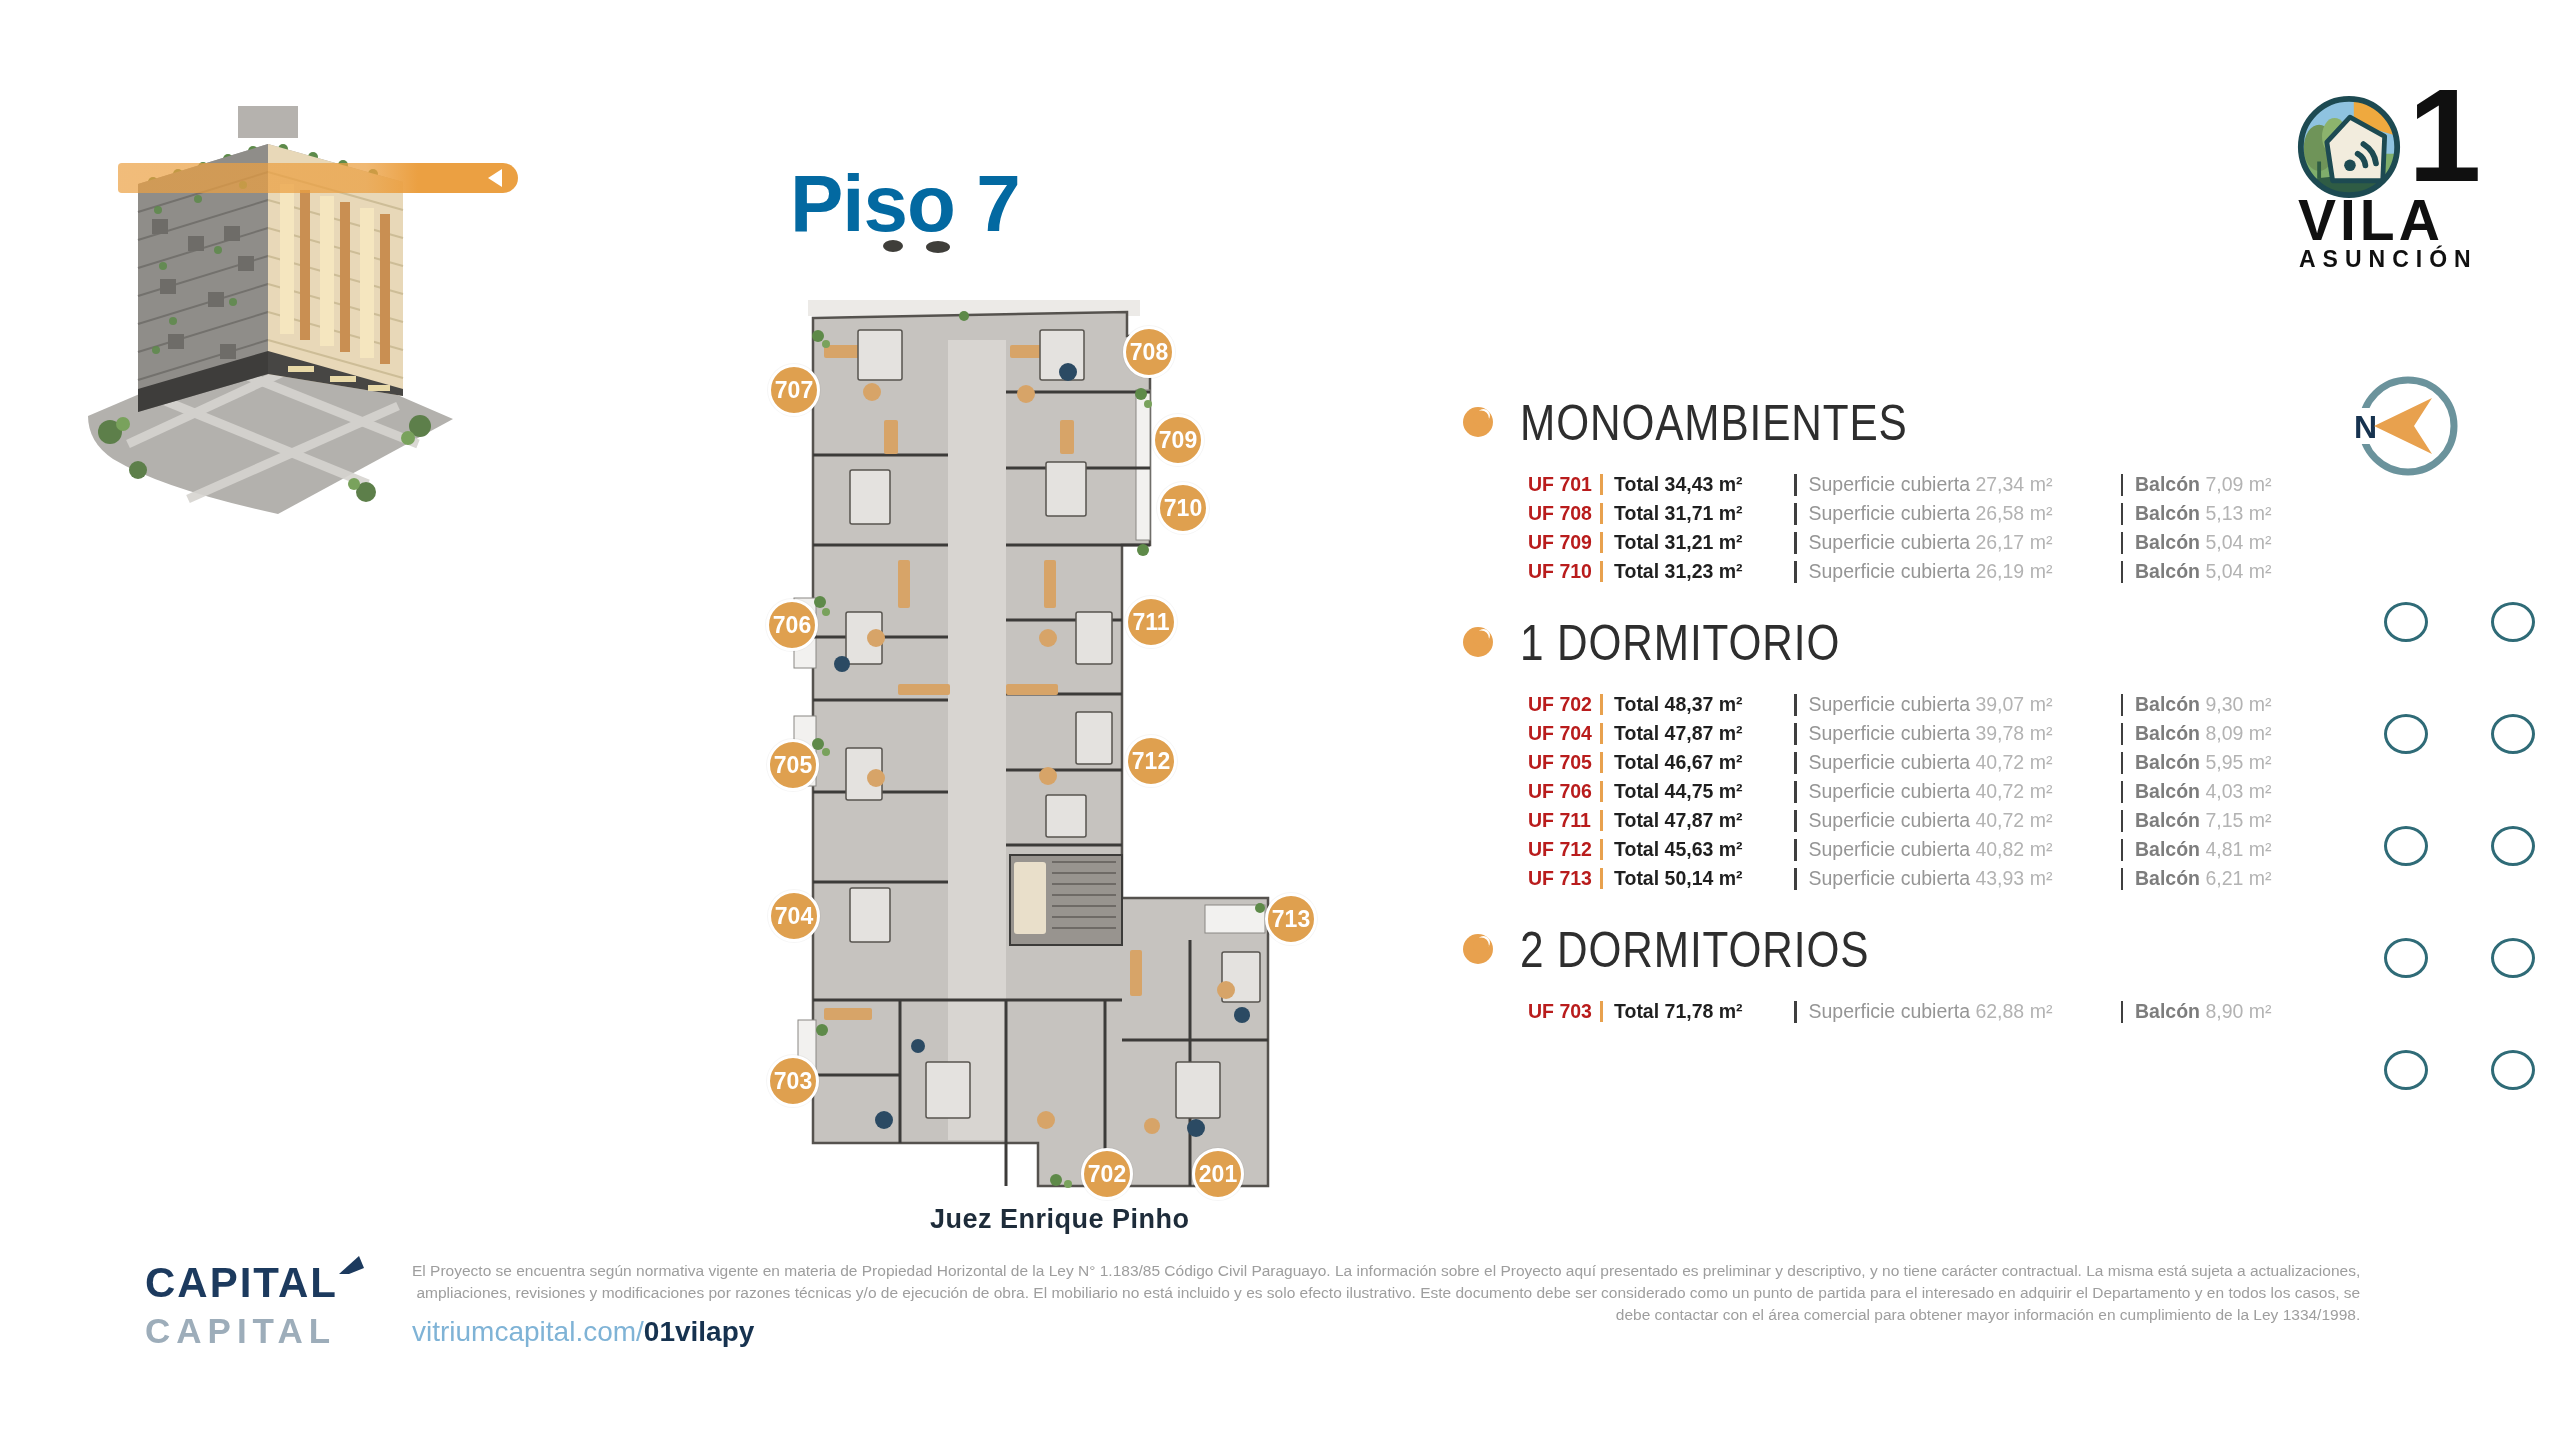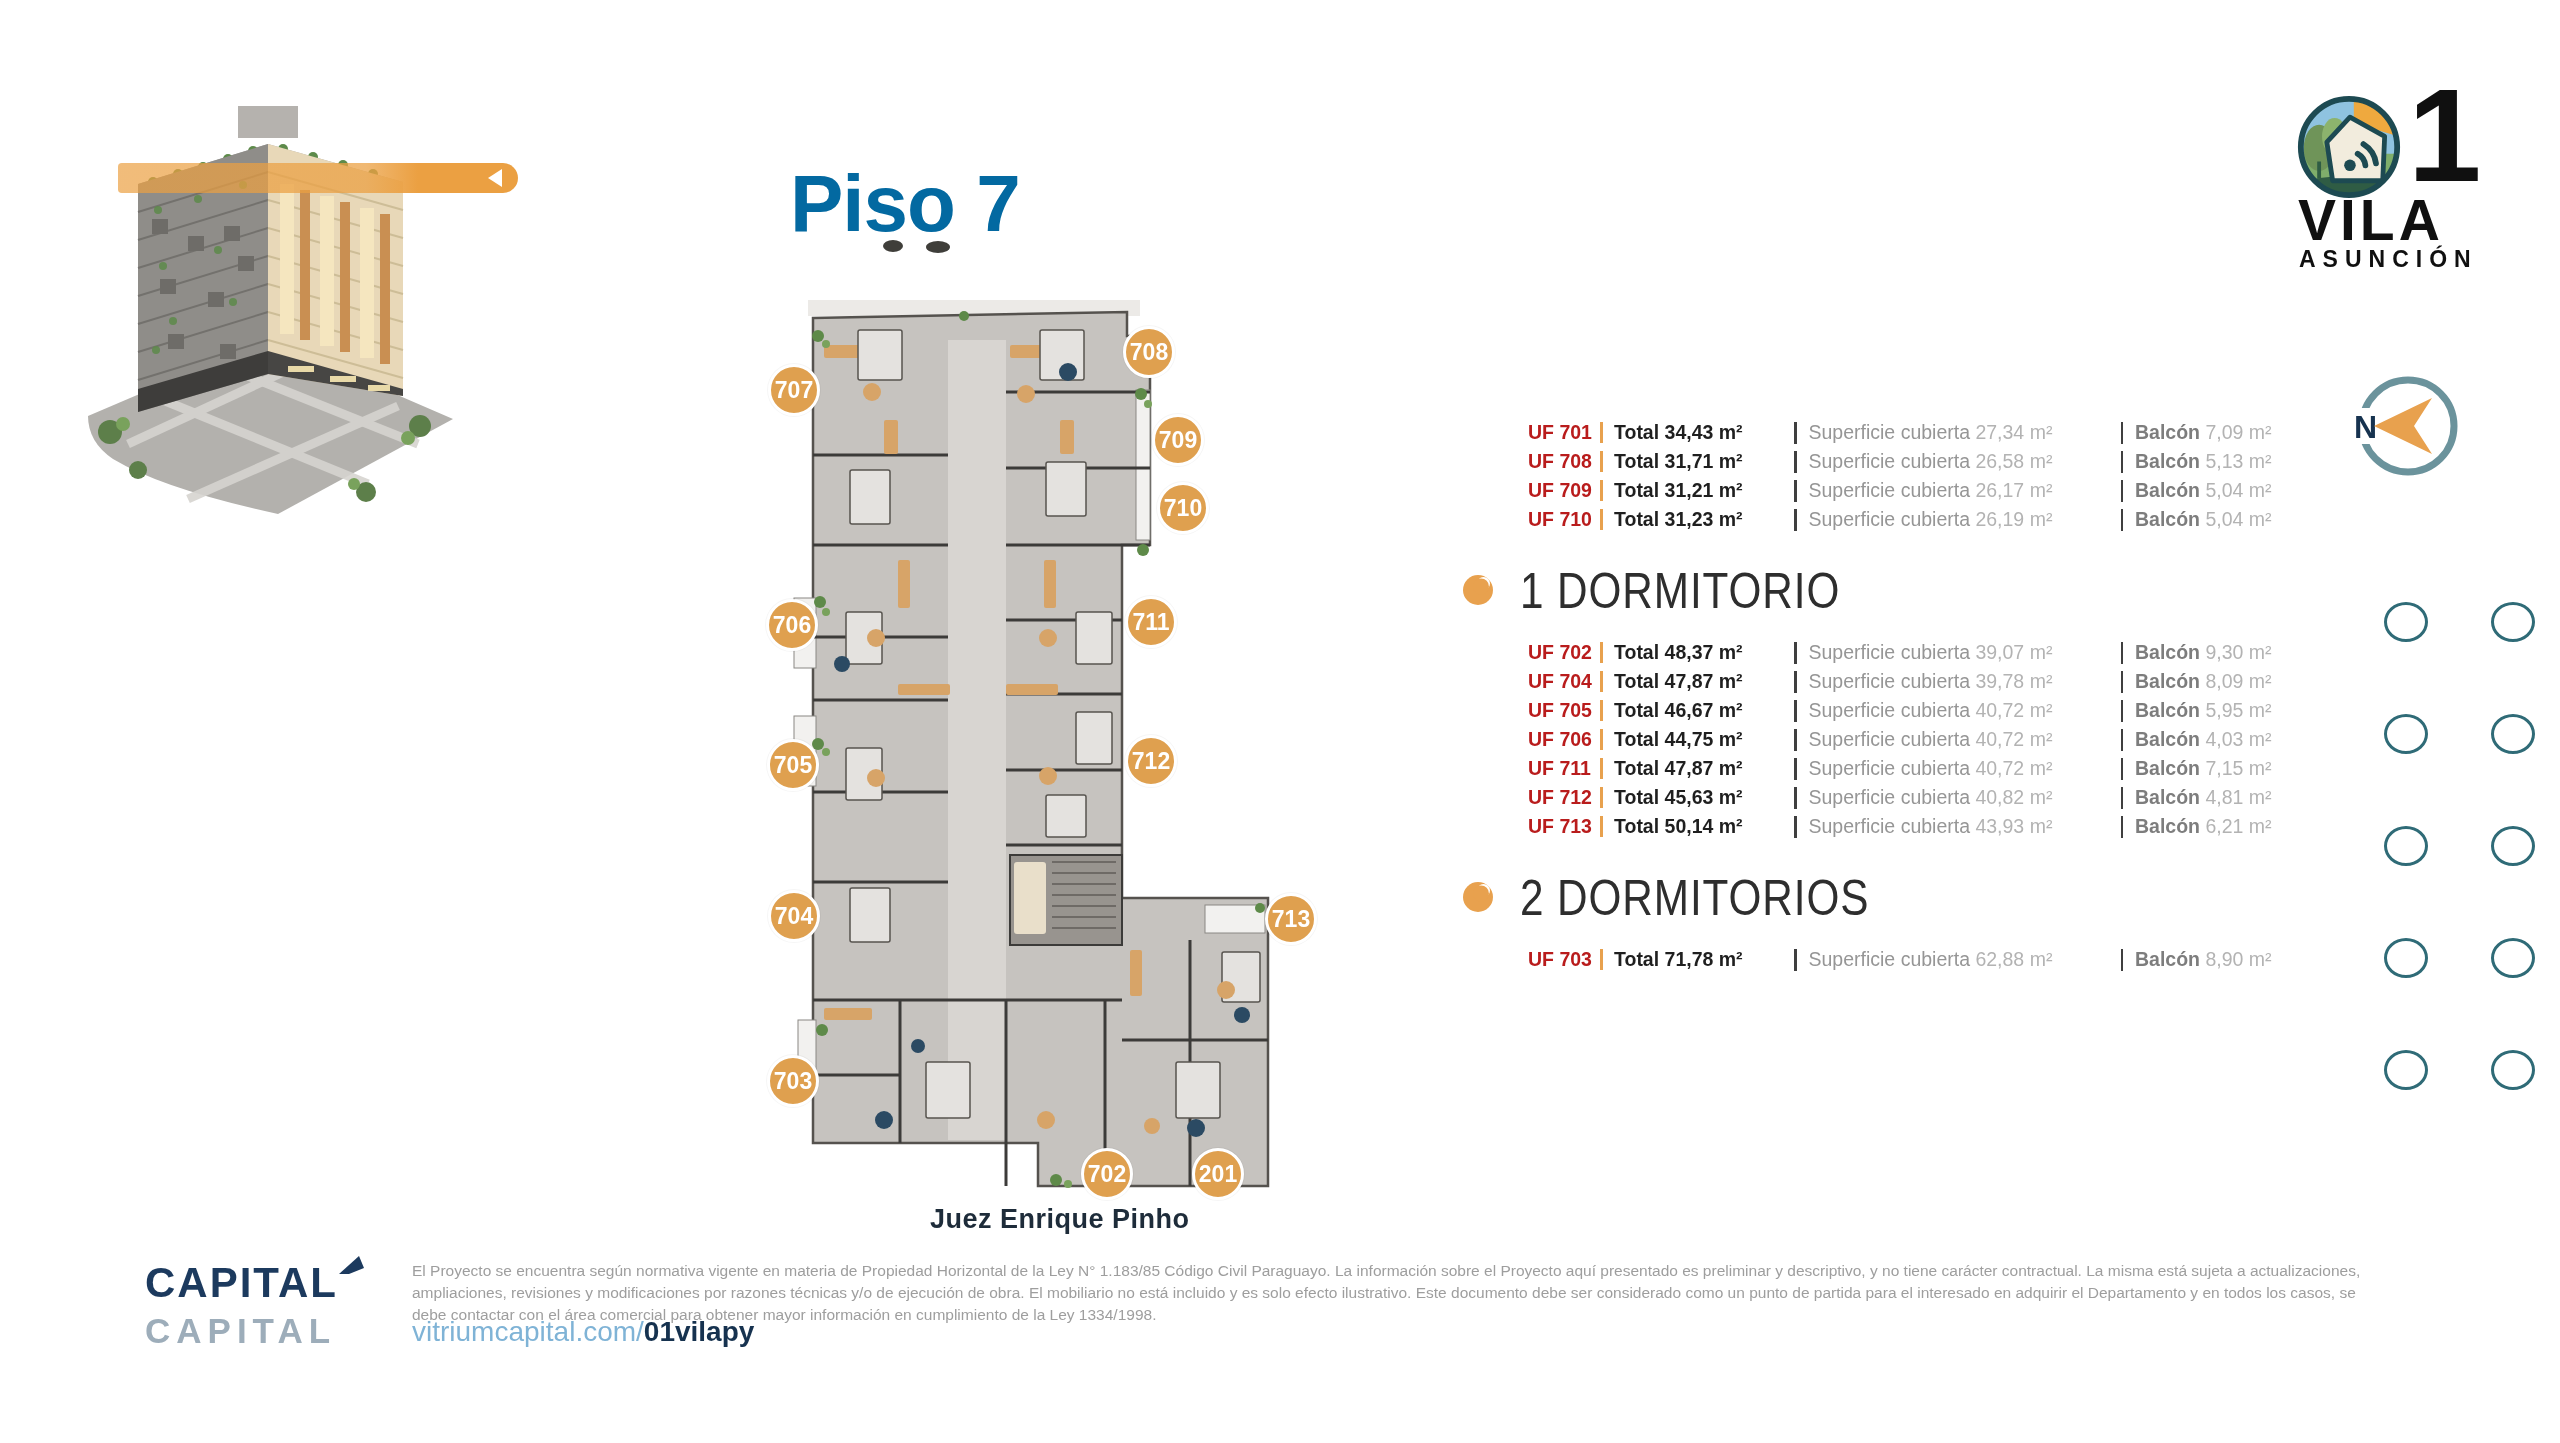--- a/index.html
+++ b/index.html
@@ -49,21 +49,21 @@
 
   
   .dot{position:absolute;width:38px;height:34px;border:3px solid #2f6b77;border-radius:50%;background:#fff;}
 
   
   #vitrium{left:145px;top:1262px;}
   #vitrium .l1{font-size:42px;font-weight:800;color:#1c3a5e;letter-spacing:2px;line-height:1;}
   #vitrium .l2{font-size:35px;font-weight:800;color:#9dadba;letter-spacing:6px;line-height:1;margin-top:9px;}
   #vitrium svg{position:absolute;left:192px;top:-8px;}
   #disclaimer{left:412px;top:1260px;font-size:15.5px;line-height:21.8px;color:#9e9e9e;}
-  #disclaimer div{white-space:nowrap;}
+  #disclaimer div{white-space:nowrap;text-align:right;}
   #url-line{left:412px;top:1316px;font-size:28px;}
   #url-line .pre{color:#7fb3d6;} #url-line .bold{color:#16324f;font-weight:700;}
 </style>
 </head>
 <body>
 
 <div class="abs" id="page-title">Piso 7</div>
 
 <svg class="abs" viewBox="0 0 400 490" style="left:68px;top:44px;width:400px;height:490px">
   <path d="M20,372 L200,295 L385,375 L210,470 Q95,445 45,415 Q20,398 20,372 Z" fill="#b3b1ad"></path>
@@ -294,20 +294,28 @@
     <div class="badge" style="left: 1265px; top: 893px;">713</div>
     <div class="badge" style="left: 767px; top: 1055px;">703</div>
     <div class="badge" style="left: 1081px; top: 1148px;">702</div>
     <div class="badge" style="left: 1192px; top: 1148px;">201</div>
   </div>
 
 <div class="abs" id="street">Juez Enrique Pinho</div>
 
 <div class="abs" id="unit-sections">
   <div class="section">
+    <div class="sec-head">
+      <svg width="32" height="32" viewBox="0 0 32 32">
+        <circle cx="16" cy="16" r="15" fill="#e8a14e"></circle>
+        <circle cx="21.5" cy="9.5" r="6.5" fill="#fff"></circle>
+        <circle cx="19" cy="12.5" r="8" fill="#e8a14e"></circle>
+      </svg>
+      <div class="sec-title">MONOAMBIENTES</div>
+    </div>
     <div class="rows">
   <div class="row">
     <span class="uf">UF 701</span>
     <span class="sep-o"></span>
     <span class="total"><span>Total </span><span>34,43 m²</span></span>
     <span class="sep-d"></span>
     <span class="sup"><span class="lbl-sup">Superficie cubierta </span><span class="val">27,34 m²</span></span>
     <span class="sep-d"></span>
     <span class="bal"><span class="lbl-bal">Balcón </span><span class="val">7,09 m²</span></span>
   </div>

